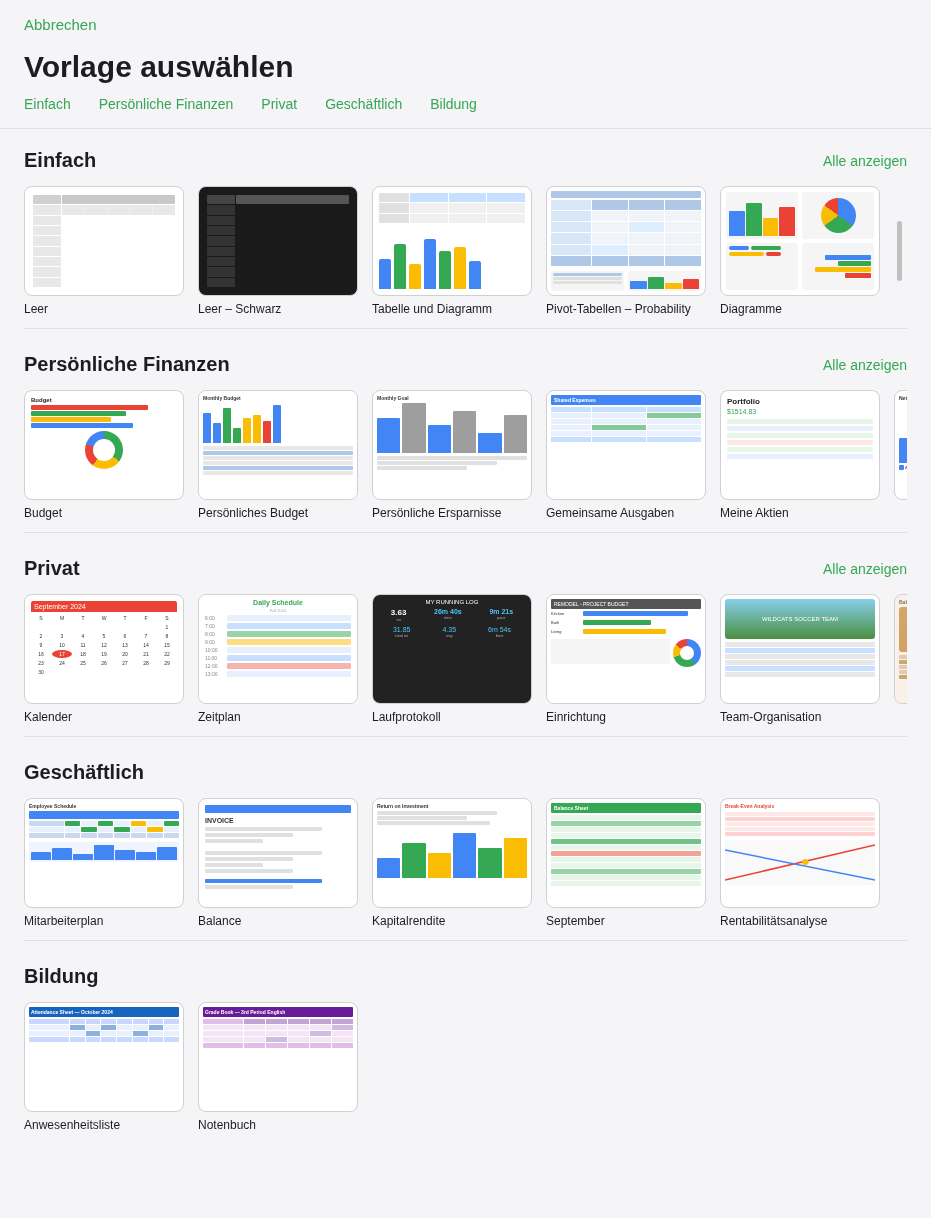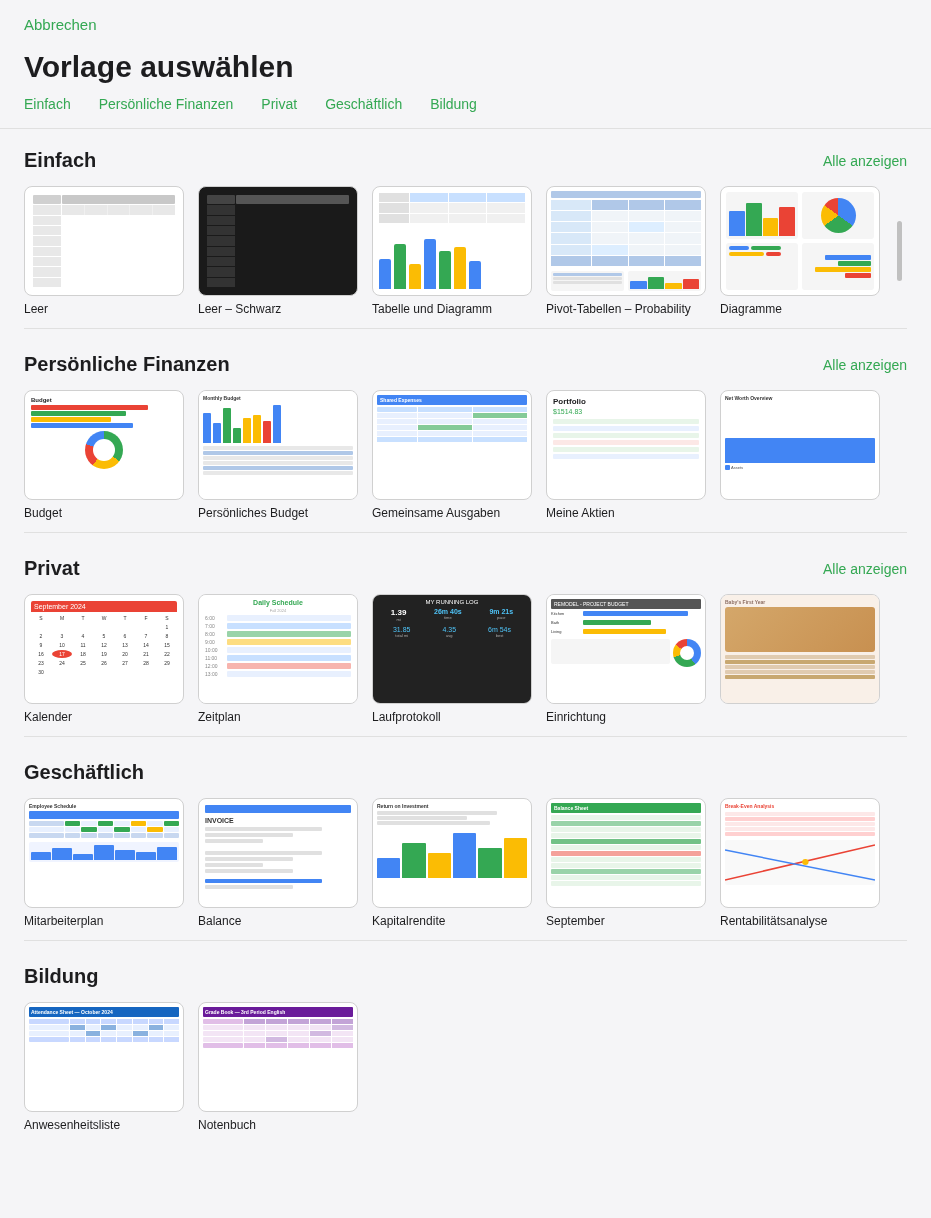--- a/index.html
+++ b/index.html
@@ -707,20 +707,41 @@
             <div class="pb-row"></div>
             <div class="pb-row"></div>
             <div class="pb-row" style="background:#b0c8e8;"></div>
             <div class="pb-row"></div>
           </div>
         </div>
       </div>
       <span class="template-label">Persönliches Budget</span>
     </div>
 
+    <div class="template-item">
+      <div class="template-thumb">
+        <div style="padding:4px;width:100%;height:100%;">
+          <div style="font-size:5px;color:#333;margin-bottom:2px;font-weight:bold;">Monthly Goal</div>
+          <div style="height:50px;display:flex;align-items:flex-end;gap:2px;margin-bottom:3px;">
+            <div style="flex:1;height:35px;background:#4285f4;border-radius:1px 1px 0 0;"></div>
+            <div style="flex:1;height:50px;background:#9e9e9e;border-radius:1px 1px 0 0;"></div>
+            <div style="flex:1;height:28px;background:#4285f4;border-radius:1px 1px 0 0;"></div>
+            <div style="flex:1;height:42px;background:#9e9e9e;border-radius:1px 1px 0 0;"></div>
+            <div style="flex:1;height:20px;background:#4285f4;border-radius:1px 1px 0 0;"></div>
+            <div style="flex:1;height:38px;background:#9e9e9e;border-radius:1px 1px 0 0;"></div>
+          </div>
+          <div style="display:flex;flex-direction:column;gap:1px;">
+            <div style="height:4px;background:#e0e0e0;border-radius:1px;"></div>
+            <div style="height:4px;background:#e0e0e0;border-radius:1px;width:80%;"></div>
+            <div style="height:4px;background:#e0e0e0;border-radius:1px;width:60%;"></div>
+          </div>
+        </div>
+      </div>
+      <span class="template-label">Persönliche Ersparnisse</span>
+    </div>
 
     <div class="template-item">
       <div class="template-thumb">
         <div class="shared-thumb">
           <div style="font-size:5px;color:#fff;background:#4285f4;padding:2px 3px;border-radius:1px;margin-bottom:2px;font-weight:bold;">Shared Expenses</div>
           <div style="display:grid;grid-template-columns:40px 1fr 1fr;gap:1px;flex:1;">
             <div style="height:5px;background:#c8e0ff;border-radius:1px;"></div>
               <div style="height:5px;background:#c8e0ff;"></div>
               <div style="height:5px;background:#c8e0ff;"></div>
             <div style="height:5px;background:#e8f0fe;"></div>
@@ -890,21 +911,21 @@
       </div>
       <span class="template-label">Zeitplan</span>
     </div>
 
     <div class="template-item">
       <div class="template-thumb">
         <div class="run-thumb">
           <div class="run-title">MY RUNNING LOG</div>
           <div style="display:flex;justify-content:space-around;margin-bottom:4px;">
             <div style="text-align:center;">
-              <div style="font-size:8px;color:#fff;font-weight:bold;">1.39</div>
+              <div style="font-size:8px;color:#fff;font-weight:bold;">3.63</div>
               <div style="font-size:4px;color:#aaa;">mi</div>
             </div>
             <div style="text-align:center;">
               <div style="font-size:7px;color:#4fc3f7;font-weight:bold;">26m 40s</div>
               <div style="font-size:4px;color:#aaa;">time</div>
             </div>
             <div style="text-align:center;">
               <div style="font-size:7px;color:#4fc3f7;font-weight:bold;">9m 21s</div>
               <div style="font-size:4px;color:#aaa;">pace</div>
             </div>
@@ -950,20 +971,36 @@
             <div style="flex:1;background:#f5f5f5;border-radius:2px;"></div>
             <div style="width:28px;height:28px;background:conic-gradient(#4285f4 0% 40%, #34a853 40% 70%, #fbbc04 70% 85%, #ea4335 85% 100%);border-radius:50%;position:relative;">
                 <div style="position:absolute;top:50%;left:50%;transform:translate(-50%,-50%);width:14px;height:14px;background:#fff;border-radius:50%;"></div>
               </div>
           </div>
         </div>
       </div>
       <span class="template-label">Einrichtung</span>
     </div>
 
+    <div class="template-item">
+      <div class="template-thumb">
+        <div class="soccer-thumb">
+          <div class="soccer-img-placeholder">WILDCATS SOCCER TEAM</div>
+          <div class="soccer-rows">
+            <div class="soccer-row"></div>
+            <div class="soccer-row" style="background:#c8e0ff;"></div>
+            <div class="soccer-row"></div>
+            <div class="soccer-row"></div>
+            <div class="soccer-row" style="background:#c8e0ff;"></div>
+            <div class="soccer-row"></div>
+          </div>
+        </div>
+      </div>
+      <span class="template-label">Team-Organisation</span>
+    </div>
 
     <div class="template-item">
       <div class="template-thumb">
         <div class="baby-thumb">
           <div style="font-size:5px;color:#8d6e63;font-weight:bold;margin-bottom:2px;">Baby's First Year</div>
           <div class="baby-photo"></div>
           <div class="baby-rows">
             <div class="baby-row"></div>
             <div class="baby-row" style="background:#c8a870;"></div>
             <div class="baby-row"></div>

